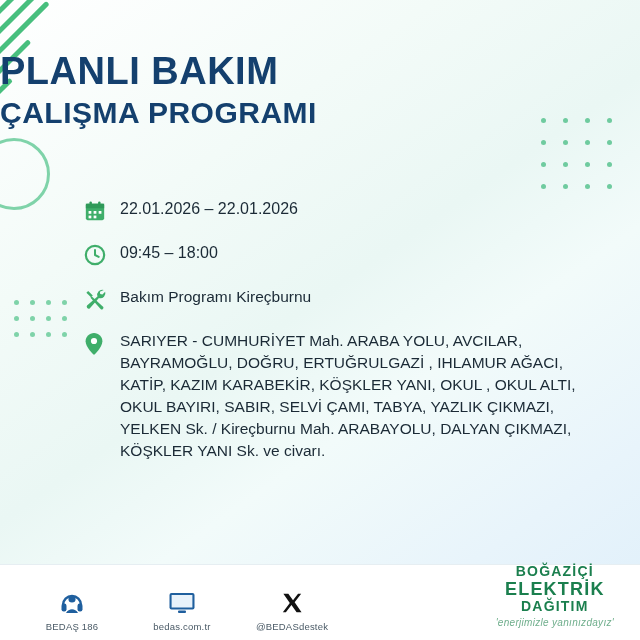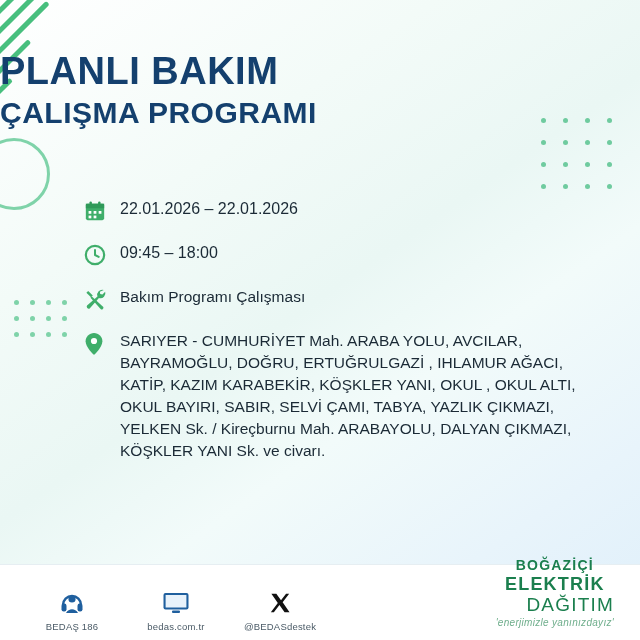--- a/index.html
+++ b/index.html
@@ -104,39 +104,39 @@
     position: absolute;
     left: 0; right: 0; bottom: 0;
     height: 76px;
     background: #ffffff;
     border-top: 1px solid #e6eef2;
   }
   .footer-items {
     position: absolute;
     left: 26px; bottom: 8px;
     display: flex;
-    gap: 12px;
+    gap: 18px;
   }
   .fitem { width: 92px; text-align: center; }
   .fitem .ficon { height: 30px; display: flex; align-items: center; justify-content: center; }
   .fitem .flabel {
     font-size: 9.5px;
     color: #4a5a66;
     margin-top: 3px;
     letter-spacing: .2px;
   }
   .brand {
     position: absolute;
     right: 26px; bottom: 12px;
     text-align: center;
     margin-left: 28px;
   }
   .brand .b1 { font-size: 14px; font-weight: bold; color: #1b7f4e; letter-spacing: 1.2px; line-height: 1.12; }
   .brand .b2 { font-size: 18px; font-weight: bold; color: #1b7f4e; letter-spacing: 1.2px; line-height: 1.12; }
-  .brand .b3 { font-size: 19px; font-weight: normal; color: #1b7f4e; letter-spacing: 1.2px; line-height: 1.12; text-align: right; }
+  .brand .b3 { font-size: 14px; font-weight: bold; color: #1b7f4e; letter-spacing: 1.2px; line-height: 1.12; }
   .brand .slogan { font-size: 10px; color: #6fae8c; font-style: italic; margin-top: 2px; letter-spacing: .3px; }
 </style>
 </head>
 <body>
 
 <div class="card">
 
   <div class="stripes">
 
     <i style="width:116px; left:8px;  top:26px;"></i>
@@ -219,21 +219,21 @@
 
     <div class="row work">
       <div class="ic">
         <svg width="24" height="22" viewBox="0 0 26 24" aria-hidden="true">
           <path d="M3 3 L8 3 L20 16.5 A2.6 2.6 0 0 1 16.5 20 L3 8 Z" fill="#3fae6a" opacity="0"></path>
           <path d="M4.5 3.2 L9.5 8.2 L7.5 10.2 L2.5 5.2 Z" fill="#3fae6a"></path>
           <path d="M8.2 9 L21 20.8 A2 2 0 0 1 18.3 23.3 L7 10.5 Z" fill="#3fae6a"></path>
           <path d="M21.5 2.2 A5.5 5.5 0 0 0 14.6 9.2 L3.2 19.2 A2.2 2.2 0 0 0 6.1 22.3 L16.2 11 A5.5 5.5 0 0 0 23 4 L20 7 L17.6 6.6 L17.2 4.2 Z" fill="#3fae6a"></path>
         </svg>
       </div>
-      <div class="txt">Bakım Programı Çalışması</div>
+      <div class="txt">Bakım Programı Kireçburnu</div>
     </div>
 
     <div class="row loc">
       <div class="ic">
         <svg width="20" height="24" viewBox="0 0 20 24" aria-hidden="true">
           <path d="M10 1 C5.3 1 1.6 4.7 1.6 9.3 C1.6 15.4 10 23 10 23 C10 23 18.4 15.4 18.4 9.3 C18.4 4.7 14.7 1 10 1 Z" fill="#3fae6a"></path>
           <circle cx="10" cy="9" r="3.1" fill="#ffffff"></circle>
         </svg>
       </div>
       <div class="txt">SARIYER - CUMHURİYET Mah. ARABA YOLU, AVCILAR, BAYRAMOĞLU, DOĞRU, ERTUĞRULGAZİ , IHLAMUR AĞACI, KATİP, KAZIM KARABEKİR, KÖŞKLER YANI, OKUL , OKUL ALTI, OKUL BAYIRI, SABIR, SELVİ ÇAMI, TABYA, YAZLIK ÇIKMAZI, YELKEN Sk. / Kireçburnu Mah. ARABAYOLU, DALYAN ÇIKMAZI, KÖŞKLER YANI Sk. ve civarı.</div>

